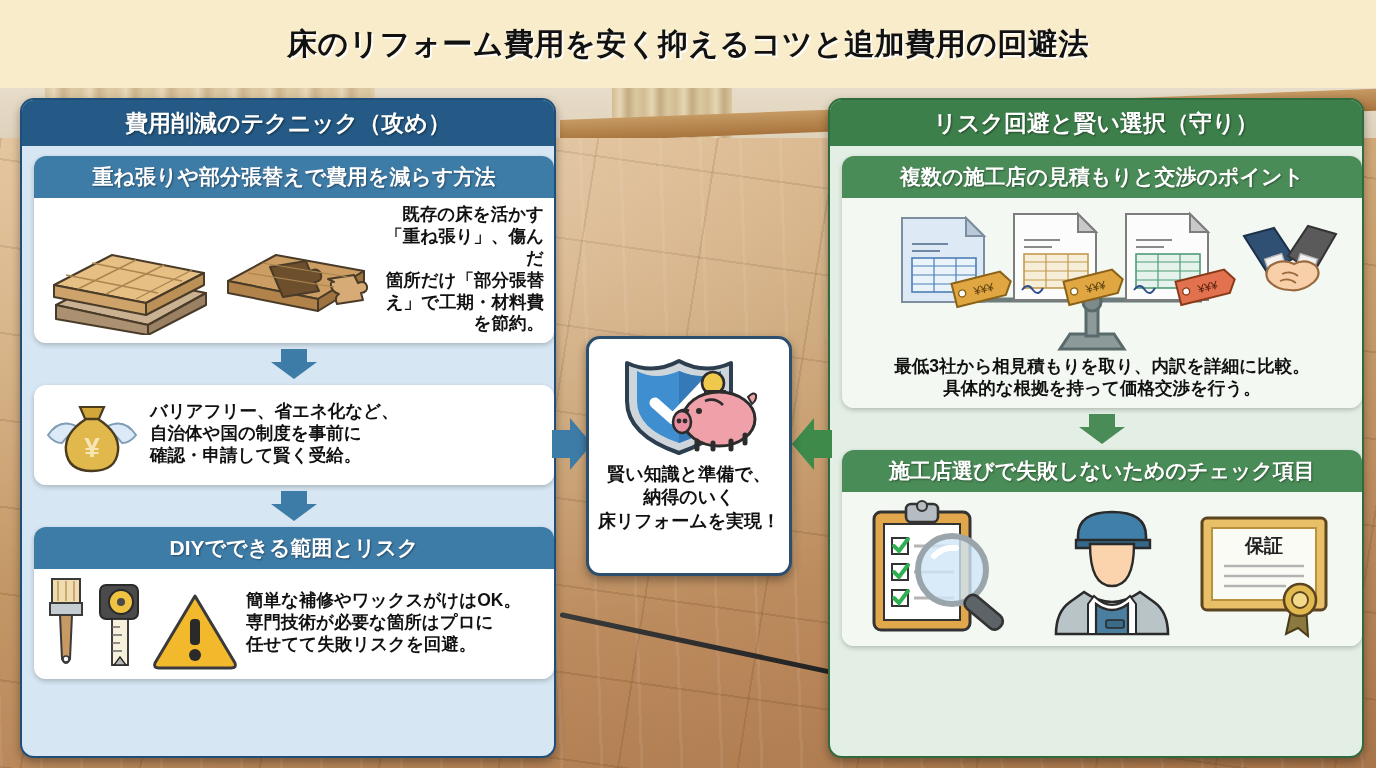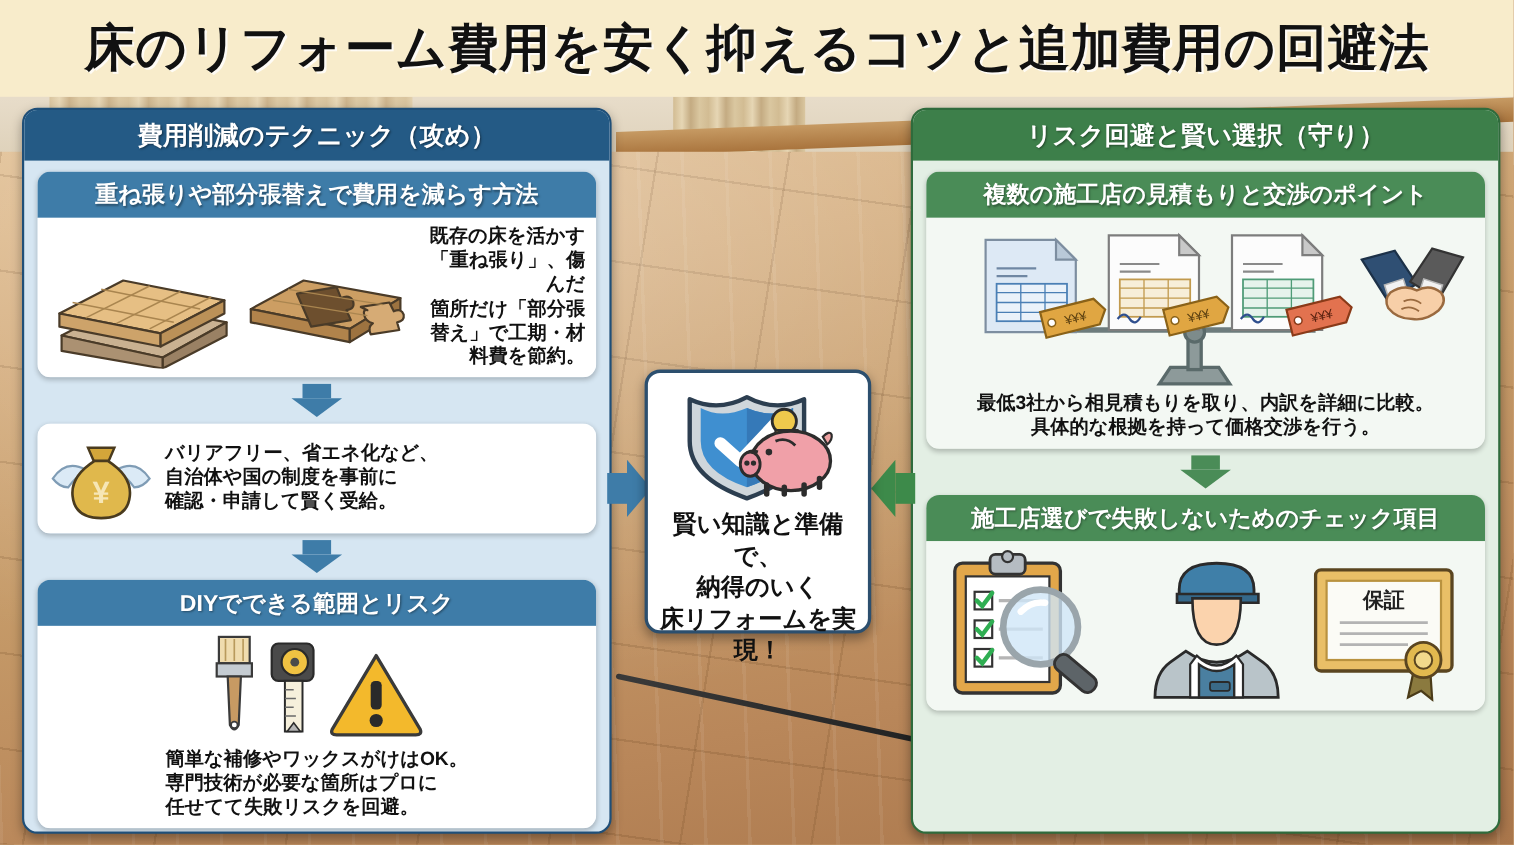--- a/index.html
+++ b/index.html
@@ -55,21 +55,21 @@
     transform: rotate(12deg); transform-origin: left center; border-radius: 3px;
   }
 
   
   #title-banner {
     position: absolute; left: 0; top: 0; width: 1376px; height: 88px;
     background: #f8eccb; z-index: 5;
     display: flex; align-items: center; justify-content: center;
   }
   #title-banner .title-text {
-    font-size: 46px; font-weight: bold; color: #111; letter-spacing: .5px;
+    font-size: 30px; font-weight: bold; color: #111; letter-spacing: .5px;
     text-shadow: 2px 2px 0 rgba(255,255,255,.8);
     white-space: nowrap;
   }
 
   
   .column {
     position: absolute; top: 98px; width: 536px; height: 660px;
     border-radius: 14px; z-index: 6;
     box-shadow: 0 4px 10px rgba(0,0,0,.35);
     display: flex; flex-direction: column;
@@ -82,21 +82,21 @@
     height: 46px; display: flex; align-items: center; justify-content: center;
     font-size: 23px; font-weight: bold; color: #fff;
     text-shadow: 1px 1px 2px rgba(0,0,0,.45);
     flex: 0 0 auto;
     font-family: Liberation Mono, monospace;
   }
   #col-left  .column-header { background: #245a85; }
   #col-right .column-header { background: #3d7f4a; }
 
   .column-body {
-    flex: 1 1 auto; padding: 10px 12px 12px 12px;
+    flex: 1 1 auto; padding: 10px 0 12px 12px;
     display: flex; flex-direction: column; align-items: stretch;
   }
 
   
   .card {
     border-radius: 12px; overflow: hidden;
     box-shadow: 0 2px 5px rgba(0,0,0,.22);
     display: flex; flex-direction: column;
   }
   .card-header {
@@ -137,21 +137,21 @@
 
   
   #center-card {
     position: absolute; left: 586px; top: 336px; width: 206px; height: 240px;
     background: #fff; border: 3px solid #2c4f6e; border-radius: 14px;
     z-index: 8; box-shadow: 0 4px 10px rgba(0,0,0,.35);
     display: flex; flex-direction: column; align-items: center;
     padding: 10px 6px;
   }
   #center-card .center-text {
-    font-size: 22px; font-weight: bold; color: #111; text-align: center;
+    font-size: 18px; font-weight: bold; color: #111; text-align: center;
     line-height: 1.3; white-space: pre-line; margin-top: 4px;
   }
 
   
   .side-arrow { position: absolute; z-index: 7; display: flex; align-items: center; }
   #arrow-left-to-center { left: 552px; top: 418px; }
   #arrow-right-to-center { left: 792px; top: 418px; }
   .sa-stem { width: 18px; height: 28px; }
   .sa-head { width: 0; height: 0; border-top: 26px solid transparent; border-bottom: 26px solid transparent; }
   #arrow-left-to-center .sa-stem { background: #3e7ca8; }
@@ -254,21 +254,21 @@
       </div>
     </div>
 
     <div class="vert-arrow">
       <div class="stem"></div>
         <div class="head"></div>
     </div>
 
     <div class="card">
       <div class="card-header">DIYでできる範囲とリスク</div>
-      <div class="card-body" style="flex-direction:column; align-items:center; gap:8px; justify-content:flex-start;">
+      <div class="card-body" style="flex-direction:row; align-items:center; gap:8px; justify-content:flex-start;">
         <div class="icons">
           <span>
             <svg width="44" height="96" viewBox="0 0 44 96">
               <rect x="8" y="4" width="28" height="24" fill="#f0dcae" stroke="#3a3a3a" stroke-width="2"></rect>
               <g stroke="#b99a5c" stroke-width="1.5">
                 <line x1="14" y1="6" x2="14" y2="26"></line>
                   <line x1="22" y1="6" x2="22" y2="26"></line>
                   <line x1="30" y1="6" x2="30" y2="26"></line>
               </g>
               <rect x="6" y="28" width="32" height="12" fill="#c5ccd2" stroke="#3a3a3a" stroke-width="2"></rect>

